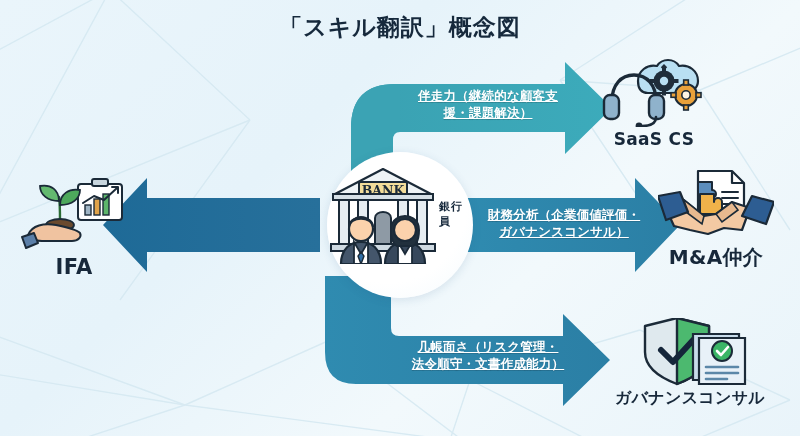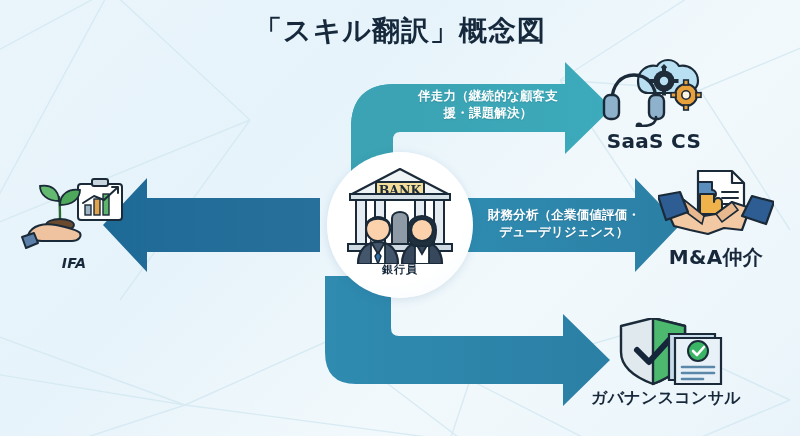--- a/index.html
+++ b/index.html
@@ -36,20 +36,21 @@
   .arrow-label {
     position: absolute;
     color: #ffffff;
     font-weight: 700;
     font-size: 12.5px;
     line-height: 1.38;
     text-align: center;
     letter-spacing: 0.2px;
     white-space: pre-line;
     text-shadow: 0 1px 1px rgba(0,0,0,0.13);
+    text-decoration: underline;
   }
   #label-saas  { left: 398px; top: 87px;  width: 180px; }
   #label-ma    { left: 470px; top: 206px; width: 188px; }
   #label-ifa   { left: 148px; top: 206px; width: 174px; }
   #label-gov   { left: 392px; top: 338px; width: 192px; }
 
   
   .node {
     position: absolute;
     display: flex;
@@ -67,24 +68,24 @@
     color: #17283a;
     font-size: 15px;
     letter-spacing: 0.3px;
     white-space: nowrap;
     text-align: center;
   }
 
   #node-ifa   { left: 18px;  top: 175px; width: 112px; }
   #node-saas  { left: 588px; top: 55px;  width: 132px; }
   #node-ma    { left: 650px; top: 168px; width: 132px; }
-  #node-gov   { left: 576px; top: 318px; width: 180px; }
-
-  #node-ifa .node-label   { font-size: 14px; font-style: italic; }
-  #node-saas .node-label  { font-size: 20px; }
+  #node-gov   { left: 600px; top: 318px; width: 180px; }
+
+  #node-ifa .node-label   { font-size: 21px; }
+  #node-saas .node-label  { font-size: 17px; }
   #node-ma .node-label    { font-size: 20px; }
   #node-gov .node-label   { font-size: 16px; }
 
   
   #node-center {
     position: absolute;
     left: 327px;
     top: 152px;
     width: 146px;
     height: 146px;
@@ -97,40 +98,40 @@
     left: 0; top: 0;
     width: 146px;
     height: 146px;
     border-radius: 50%;
     background: radial-gradient(circle at 42% 36%, #ffffff 62%, #f4fafd 100%);
     box-shadow: 0 2px 10px rgba(30,80,120,0.13);
   }
   #center-inner {
     position: relative;
     display: flex;
-    flex-direction: column;
+    flex-direction: row;
     align-items: center;
     padding-top: 14px;
   }
   #center-label {
     margin-top: -2px;
     font-weight: 700;
     color: #15273a;
     font-size: 11px;
     letter-spacing: 1px;
   }
 
   
   #page-title {
     position: absolute;
     left: 0;
     top: 12px;
     width: 800px;
     text-align: center;
-    font-size: 28px;
+    font-size: 23px;
     font-weight: 700;
     color: #16293c;
     letter-spacing: 1px;
   }
 </style>
 </head>
 <body>
 
 <div id="canvas">
 
@@ -228,21 +229,23 @@
                L 635 252
                L 462 252 Z" fill="url(#gradBlueMid)"></path>
     </g>
   </svg>
 
   <div id="page-title">「スキル翻訳」概念図</div>
 
   <div class="arrow-label" id="label-saas">伴走力（継続的な顧客支
 援・課題解決）</div>
   <div class="arrow-label" id="label-ma">財務分析（企業価値評価・
-デューデリジェンス）</div>
+ガバナンスコンサル）</div>
+  <div class="arrow-label" id="label-gov">几帳面さ（リスク管理・
+法令順守・文書作成能力）</div>
 
   <div class="node" id="node-ifa">
     <span class="node-icon">
       <svg width="108" height="78" viewBox="0 0 108 78" xmlns="http://www.w3.org/2000/svg">
 
         <rect x="58" y="9" width="44" height="36" rx="3" fill="#ffffff" stroke="#1b2a38" stroke-width="2"></rect>
         <rect x="72" y="4" width="16" height="7" rx="2" fill="#c9d6de" stroke="#1b2a38" stroke-width="2"></rect>
         <rect x="65" y="30" width="6" height="10" fill="#9fb4c4" stroke="#1b2a38" stroke-width="1.4"></rect>
         <rect x="74" y="24" width="6" height="16" fill="#e0a34a" stroke="#1b2a38" stroke-width="1.4"></rect>
         <rect x="83" y="19" width="6" height="21" fill="#5db56b" stroke="#1b2a38" stroke-width="1.4"></rect>

